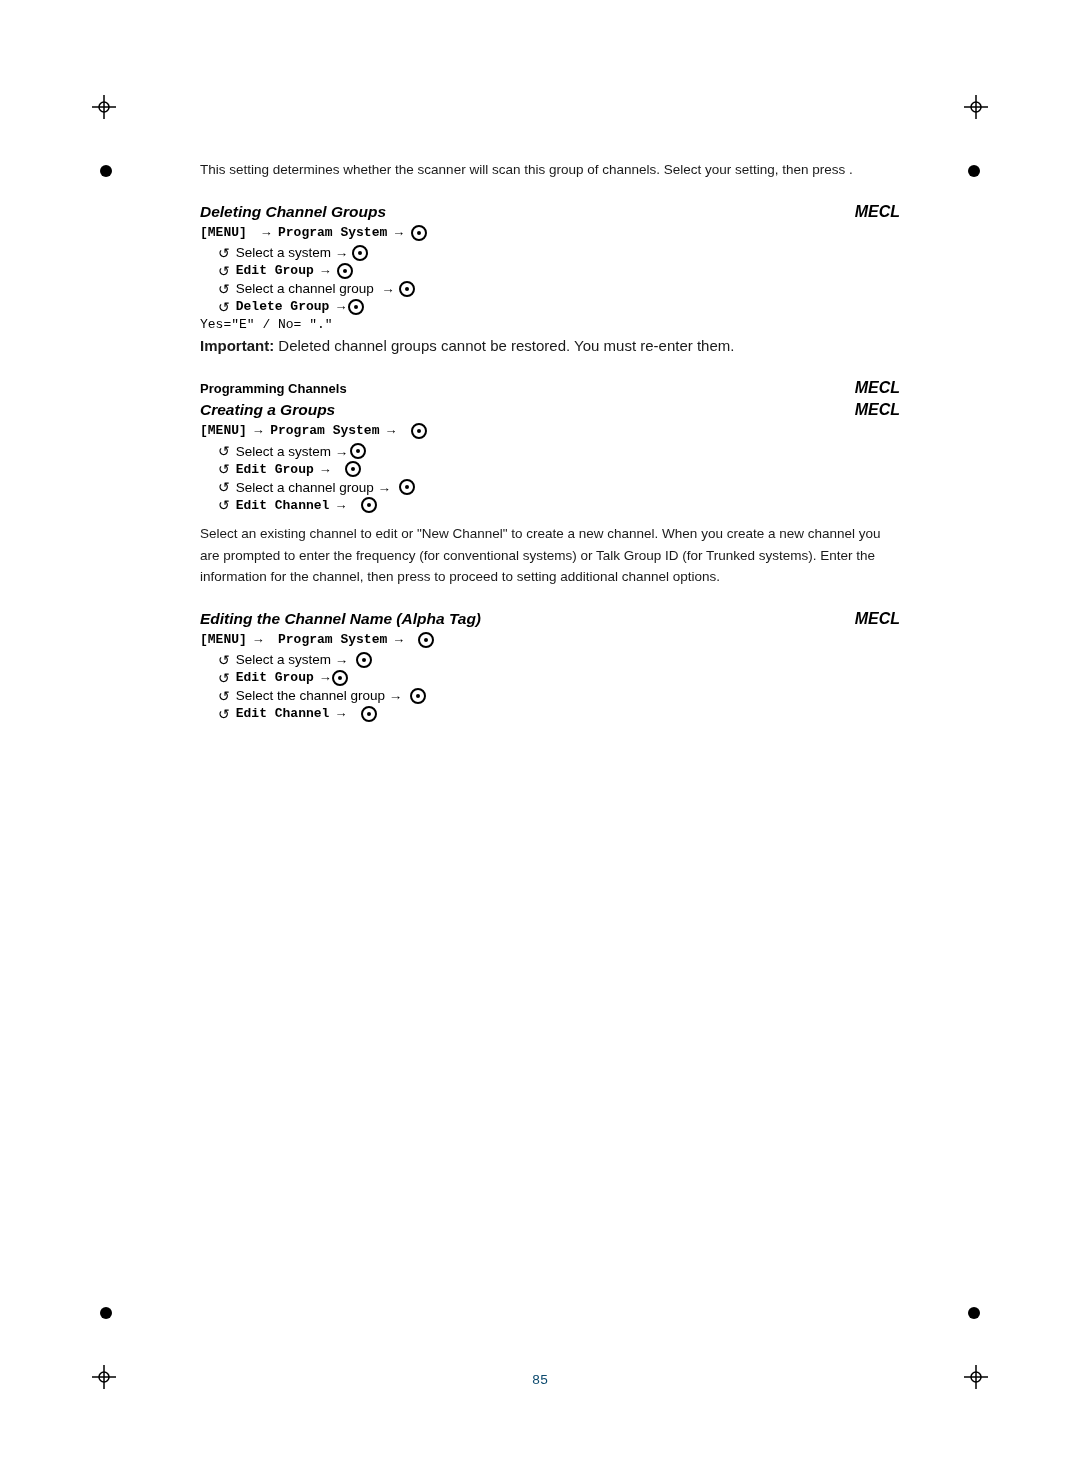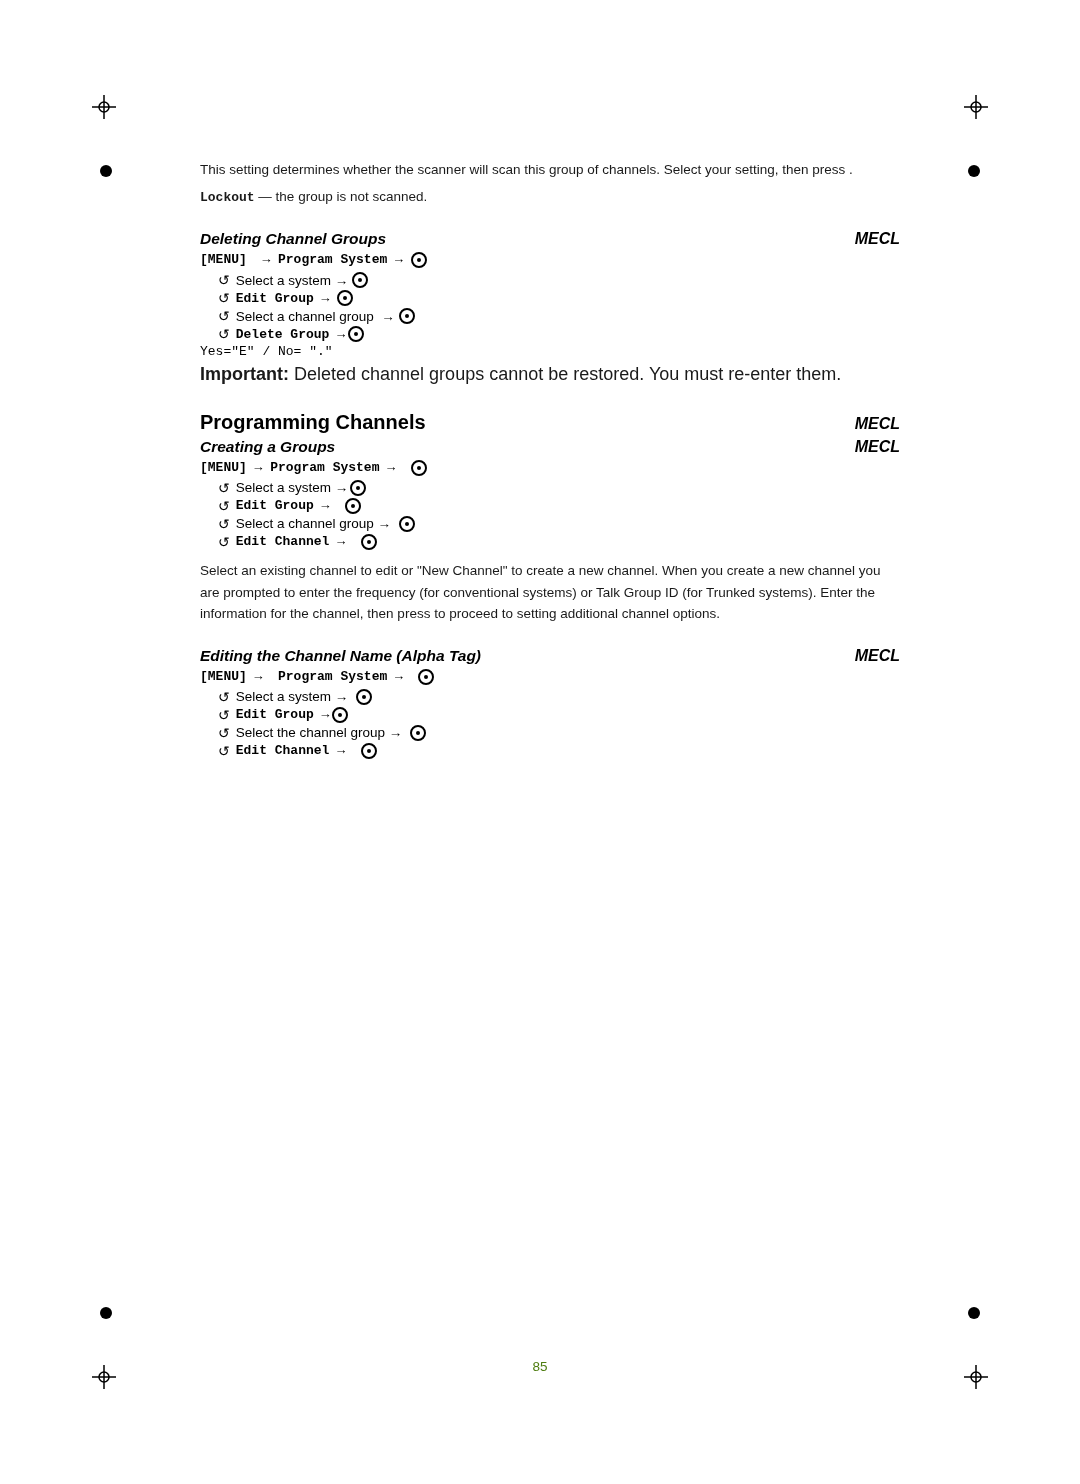--- a/index.html
+++ b/index.html
@@ -88,21 +88,21 @@
     }
 
     .section-title-italic {
       font-style: italic;
       font-weight: bold;
       font-size: 15.5px;
     }
 
     .section-title-bold {
       font-weight: bold;
-      font-size: 20px;
+      font-size: 13px;
     }
 
     .mecl-label {
       font-weight: bold;
       font-style: italic;
       font-size: 16px;
       font-family: Arial, sans-serif;
     }
 
     .knob-icon {
@@ -136,31 +136,32 @@
     }
 
     .confirm-block {
       font-family: 'Courier New', Courier, monospace;
       font-size: 13px;
       margin: 2px 0;
     }
 
     .important-text {
       margin: 0 0;
-      font-size: 18px;
+      font-size: 15px;
       line-height: 1.55;
     }
 
     .page-number {
       position: absolute;
-      bottom: 110px;
+      bottom: 96px;
       left: 50%;
       transform: translateX(-50%);
       font-size: 13.5px;
-      color: #4d7c0f;
+      color: #0c4a6e;
+      font-family: Liberation Mono, monospace;
     }
 
     .indent-step {
       display: flex;
       align-items: center;
       margin: 2px 0 2px 18px;
     }
 
     .curved-arrow {
       display: inline-block;
@@ -224,23 +225,20 @@
   <div class="dot-mark dot-tl"></div>
   <div class="dot-mark dot-tr"></div>
   <div class="dot-mark dot-bl"></div>
   <div class="dot-mark dot-br"></div>
 
   <div class="content">
 
     <p class="intro-text">
       <span>This setting determines whether the scanner will scan this group of channels. Select your setting, then press .</span>
     </p>
-    <p>
-      <span class="mono-bold">Lockout</span><span> — the group is not scanned.</span>
-    </p>
 
     <div class="section-divider double-section">
       <div class="section-header">
         <span class="section-title-italic">Deleting Channel Groups</span>
         <span class="mecl-label">MECL</span>
       </div>
 
       <div class="menu-line">
         <span class="mono-bold">[MENU] &nbsp;→ <span style="font-family:'Courier New',monospace; font-weight:bold;">Program System</span> →&nbsp;</span>
         <span class="knob-icon"></span>

